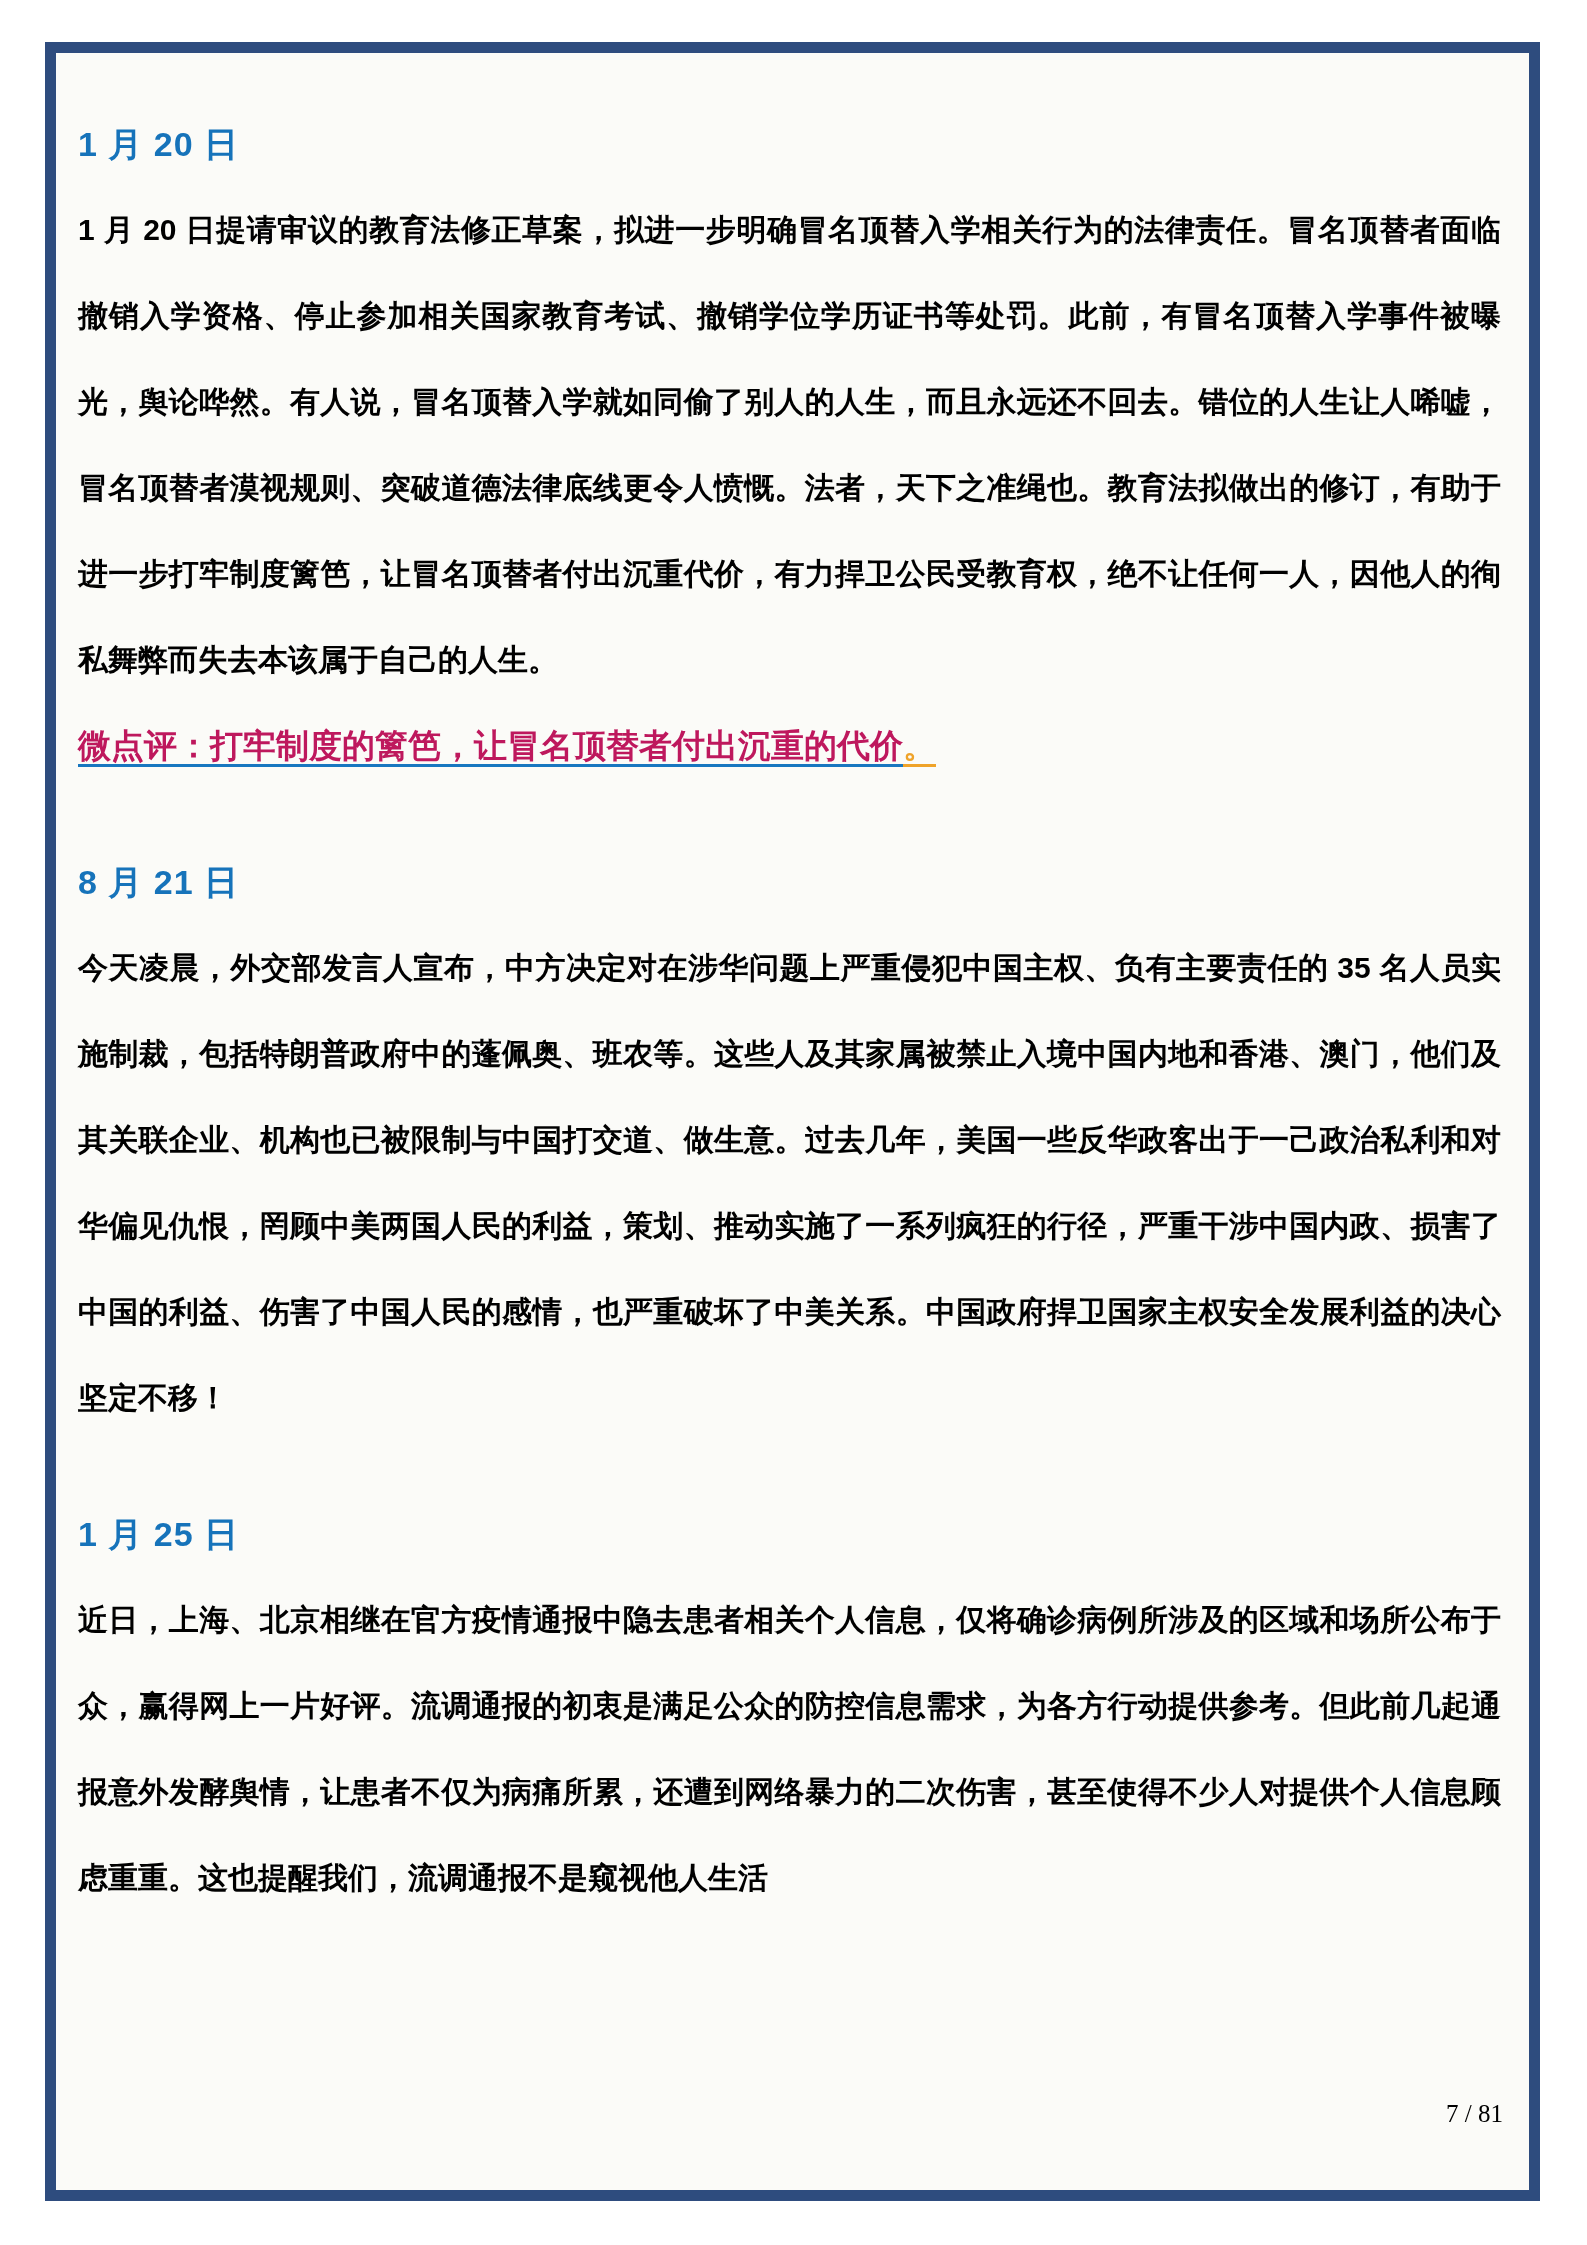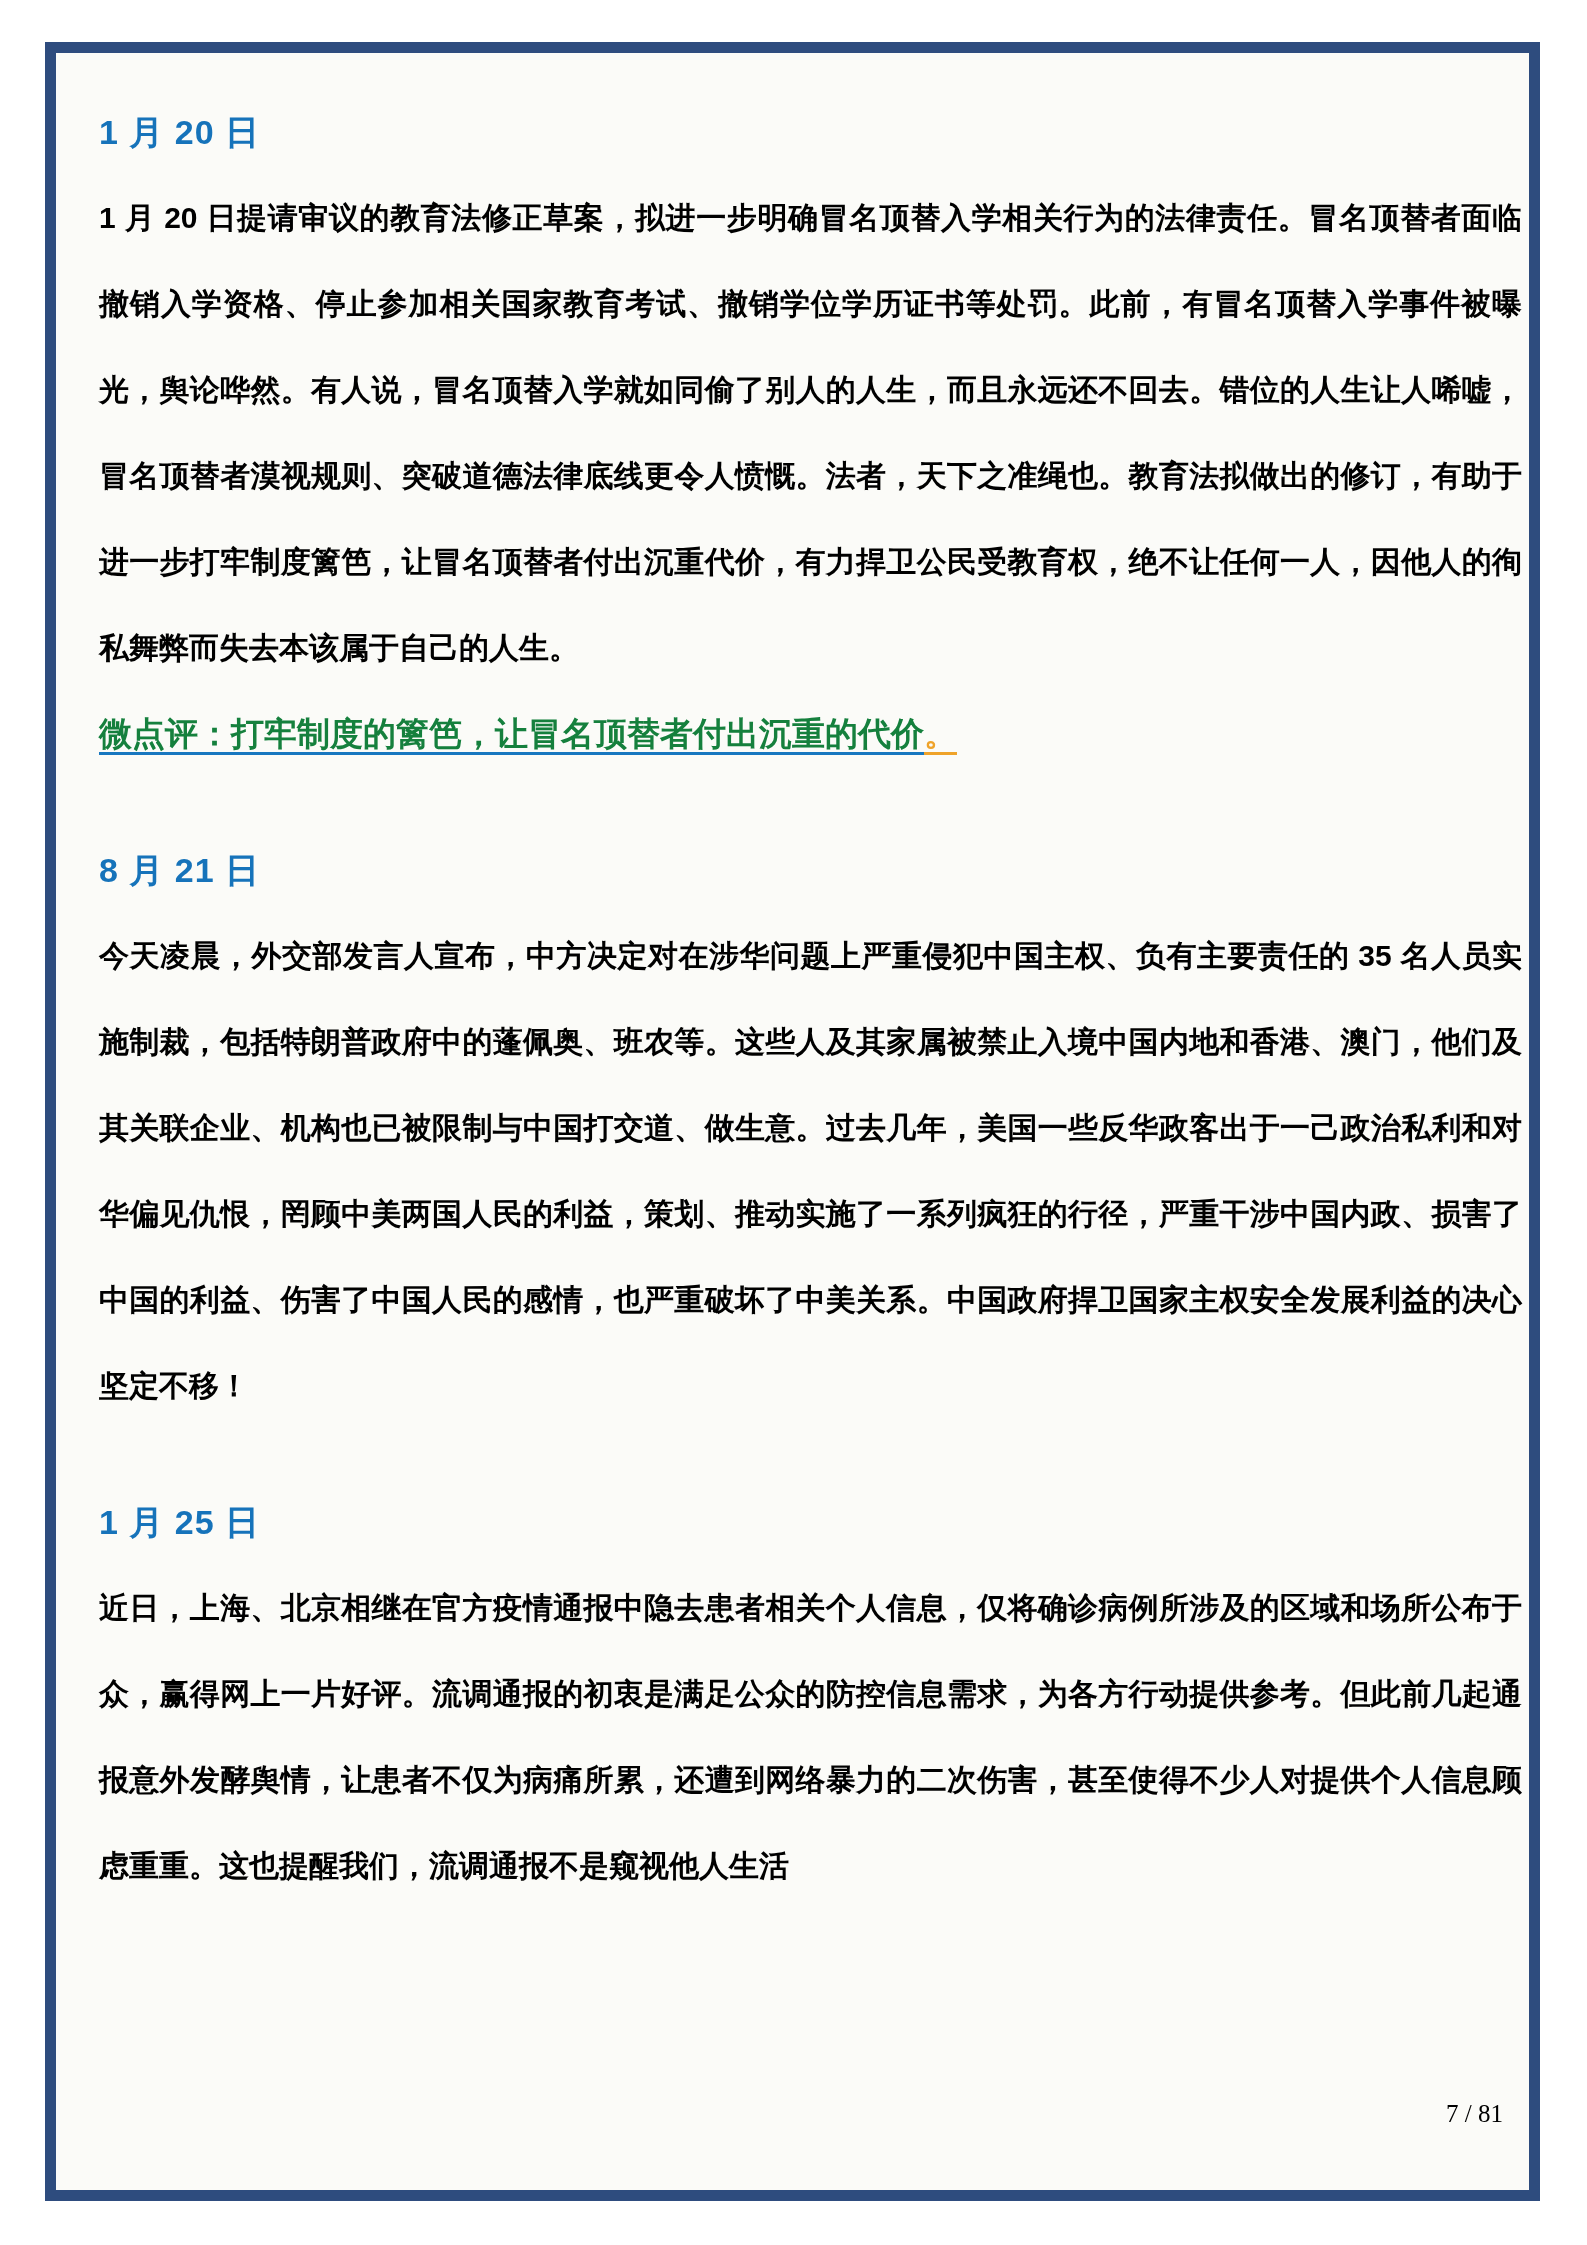--- a/index.html
+++ b/index.html
@@ -20,23 +20,22 @@
     box-sizing: border-box;
     border: 11px solid #2e4c7e;
     background: #fbfbf8;
   }
   .content {
     position: absolute;
     left: 11px; 
     top: 0;
     width: 100%;
     box-sizing: border-box;
-    padding: 36px 28px 0 22px;
+    padding: 48px 28px 0 22px;
     left: 0;
-    margin-left: 21px;
   }
   .heading {
     color: #1673ba;
     font-weight: bold;
     font-size: 34px;
     line-height: 86px;
     margin: 50px 0 0 0;
     letter-spacing: 1px;
   }
   .heading.first { margin-top: 0; }
@@ -48,21 +47,21 @@
     text-align: justify;
     margin: 0;
   }
   .comment {
     font-size: 33px;
     font-weight: bold;
     line-height: 86px;
     margin: 0;
   }
   .comment-main {
-    color: #15803d;
+    color: #be185d;
     text-decoration: underline;
     text-decoration-color: #1877c0;
     text-underline-offset: 7px;
   }
   .comment-suffix {
     color: #efa32a;
     text-decoration: underline;
     text-decoration-color: #efa32a;
     text-underline-offset: 7px;
   }

